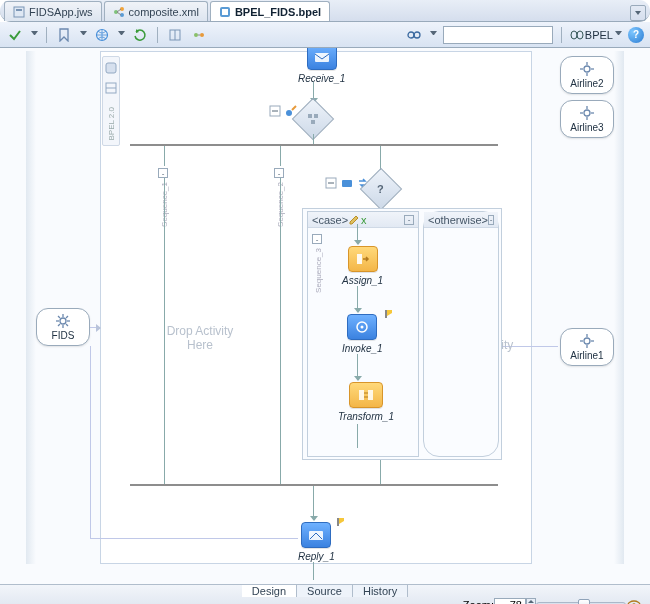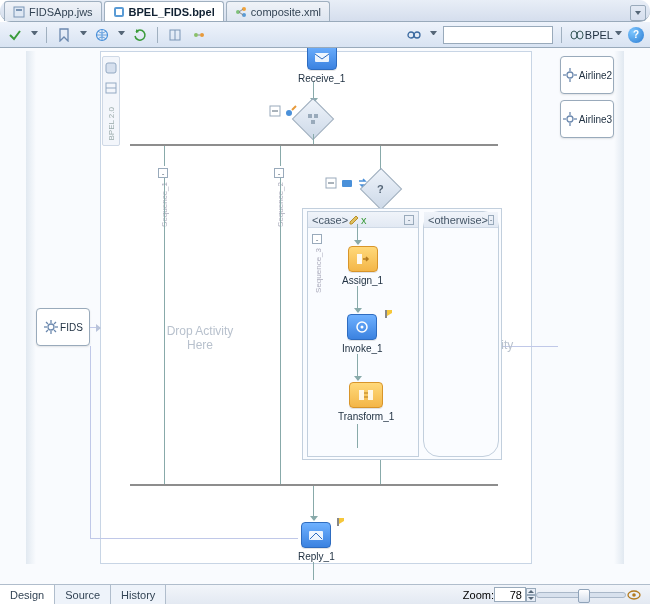--- a/index.html
+++ b/index.html
@@ -21,37 +21,37 @@
 .toolbar-right { margin-left: auto; display: flex; align-items: center; gap: 6px; }
 .search-box { width: 110px; height: 18px; border: 1px solid #9ab; background: #fff; padding: 0 3px; }
 .bpel-drop { display: flex; align-items: center; gap: 1px; color: #234; cursor: pointer; }
 .help-btn { width: 16px; height: 16px; border-radius: 50%; background: radial-gradient(circle at 30% 30%, #7ec7ff, #2a7bd2); color: #fff; display: flex; align-items: center; justify-content: center; font-weight: bold; font-size: 10px; cursor: pointer; }
 
 
 .canvas-wrap { flex: 1; background: #f9fbfe; position: relative; overflow: hidden; }
 .canvas { position: absolute; inset: 0; }
 
 
-.partner { position: absolute; width: 54px; height: 38px; background: #fff; border: 1px solid #9ab; border-radius: 4px; display: flex; flex-direction: row; align-items: center; justify-content: center; gap: 1px; box-shadow: 0 1px 2px rgba(0,0,0,.1); cursor: pointer; }
+.partner { position: absolute; width: 54px; height: 38px; background: #fff; border: 1px solid #9ab; border-radius: 12px; display: flex; flex-direction: column; align-items: center; justify-content: center; gap: 1px; box-shadow: 0 1px 2px rgba(0,0,0,.1); cursor: pointer; }
 .partner .gear { width: 16px; height: 16px; }
 .partner .plabel { font-size: 10px; color: #234; }
 
 
 .lane-shadow { position: absolute; top: 3px; bottom: 20px; width: 10px; background: linear-gradient(90deg, rgba(170,190,210,.3), rgba(170,190,210,0)); }
 .lane-shadow.left { left: 26px; }
 .lane-shadow.right { right: 26px; transform: scaleX(-1); }
 .lane-body { position: absolute; top: 3px; bottom: 20px; left: 100px; right: 118px; background: #fff; border: 1px solid #c8d5e5; }
 
 
 .palette { position: absolute; left: 102px; top: 8px; width: 18px; background: #f3f6fb; border: 1px solid #cfd9e6; border-radius: 2px; display: flex; flex-direction: column; align-items: center; padding: 4px 0; gap: 6px; }
 .pal-icon { width: 14px; height: 14px; cursor: pointer; }
 .pal-text { writing-mode: vertical-rl; transform: rotate(180deg); font-size: 8px; color: #9aa; margin-top: 6px; }
 
 
-.act { position: absolute; display: flex; flex-direction: column; align-items: center; }
+.act { position: absolute; display: flex; flex-direction: column; align-items: center; font-style: italic; }
 .act-box { width: 30px; height: 26px; border-radius: 4px; border: 1px solid; display: flex; align-items: center; justify-content: center; cursor: pointer; box-shadow: 0 1px 0 rgba(0,0,0,.1); }
 .act-box.blue { background: linear-gradient(#6fb1ff,#3b82e0); border-color: #2e6cc0; }
 .act-box.orange { background: linear-gradient(#ffd97a,#f3b648); border-color: #d8952a; }
 .act-label { margin-top: 3px; font-size: 10px; color: #234; }
 .flag { position: absolute; right: -10px; top: -4px; width: 8px; height: 8px; }
 .flag::before { content:''; position:absolute; width:2px; height:8px; background:#888; left:0; }
 .flag::after { content:''; position:absolute; left:2px; top:0; border-top:3px solid #f6c73a; border-bottom:3px solid transparent; border-left:5px solid #f6c73a; }
 
 
 .diamond-wrap { position: absolute; width: 30px; height: 30px; }
@@ -74,21 +74,21 @@
 .panel-head .toggle { width: 10px; height: 10px; border: 1px solid #9ab; display:flex; align-items:center; justify-content:center; font-size:8px; color:#567; cursor:pointer; margin-left:auto; }
 
 
 .hint { position: absolute; font-size: 12px; color: #b8c1cd; text-align: center; width: 80px; }
 
 
 .seqtag { position: absolute; writing-mode: vertical-rl; transform: rotate(180deg); font-size: 8px; color: #aab; }
 .seqtoggle { position: absolute; width: 10px; height: 10px; border: 1px solid #9ab; background:#fff; display:flex; align-items:center; justify-content:center; font-size:8px; color:#567; cursor:pointer; }
 
 
-.status-bar { height: 20px; border-top: 1px solid #b0bdcc; background: linear-gradient(#f2f5fa,#e3e9f2); display: flex; align-items: center; }
+.status-bar { height: 20px; border-top: 1px solid #b0bdcc; background: linear-gradient(#f2f5fa,#e3e9f2); display: flex; align-items: center; flex-direction: column; }
 .bottom-tabs { display: flex; height: 100%; }
 .btab { padding: 0 10px; display: flex; align-items: center; border-right: 1px solid #b0bdcc; color: #345; cursor: pointer; background: #eef3fa; }
 .btab.active { background: #fff; }
 .zoom-group { margin-left: auto; display: flex; align-items: center; gap: 0; padding-right: 8px; }
 .zoom-input { width: 32px; height: 15px; border: 1px solid #9ab; text-align: right; padding: 0 3px; background:#fff; }
 .spin { display:flex; flex-direction:column; }
 .spin div { width:10px; height:7px; border:1px solid #9ab; background:#e8eef7; display:flex; align-items:center; justify-content:center; cursor:pointer; }
 .spin div::after { content:''; border-left:3px solid transparent; border-right:3px solid transparent; }
 .spin .up::after { border-bottom:3px solid #567; }
 .spin .dn::after { border-top:3px solid #567; }
@@ -107,39 +107,39 @@
 <div class="tab-bar">
   <div class="tab">
     <span class="tab-icon">
       <svg viewBox="0 0 12 12">
           <rect x="1" y="1" width="10" height="10" fill="#dfe8f4" stroke="#7a95b5"></rect>
           <rect x="3" y="3" width="6" height="2" fill="#7a95b5"></rect>
         </svg>
     </span>
     <span>FIDSApp.jws</span>
   </div>
-  <div class="tab active">
-    <span class="tab-icon">
-      <svg viewBox="0 0 12 12">
-          <rect x="1" y="1" width="10" height="10" rx="2" fill="#5a9bd5"></rect>
-          <rect x="3" y="3" width="6" height="6" fill="#fff"></rect>
-        </svg>
-    </span>
-    <span>BPEL_FIDS.bpel</span>
-  </div>
   <div class="tab">
     <span class="tab-icon">
       <svg viewBox="0 0 12 12">
           <circle cx="3" cy="6" r="2" fill="#7fc27a"></circle>
           <circle cx="9" cy="3" r="2" fill="#f1a33a"></circle>
           <circle cx="9" cy="9" r="2" fill="#5a9bd5"></circle>
           <path d="M4 6 L8 3 M4 6 L8 9" stroke="#888" stroke-width="1"></path>
         </svg>
     </span>
     <span>composite.xml</span>
+  </div>
+  <div class="tab active">
+    <span class="tab-icon">
+      <svg viewBox="0 0 12 12">
+          <rect x="1" y="1" width="10" height="10" rx="2" fill="#5a9bd5"></rect>
+          <rect x="3" y="3" width="6" height="6" fill="#fff"></rect>
+        </svg>
+    </span>
+    <span>BPEL_FIDS.bpel</span>
   </div>
   <div class="tab-drop">
     <svg width="8" height="8" viewBox="0 0 8 8">
         <path d="M1 2 L7 2 L4 6 Z" fill="#567"></path>
       </svg>
   </div>
 </div>
 
 <div class="toolbar">
   <div class="tbtn">
@@ -268,20 +268,34 @@
             <g stroke="#6b88ae" stroke-width="1.3">
               <line x1="8" y1="1" x2="8" y2="4"></line>
               <line x1="8" y1="12" x2="8" y2="15"></line>
               <line x1="1" y1="8" x2="4" y2="8"></line>
               <line x1="12" y1="8" x2="15" y2="8"></line>
             </g>
           </svg>
         </span>
       <span class="plabel">Airline3</span>
     </div>
+    <div class="partner" style="right:36px; top:280px;">
+      <span class="gear">
+          <svg viewBox="0 0 16 16">
+            <circle cx="8" cy="8" r="3" fill="none" stroke="#6b88ae" stroke-width="1.3"></circle>
+            <g stroke="#6b88ae" stroke-width="1.3">
+              <line x1="8" y1="1" x2="8" y2="4"></line>
+              <line x1="8" y1="12" x2="8" y2="15"></line>
+              <line x1="1" y1="8" x2="4" y2="8"></line>
+              <line x1="12" y1="8" x2="15" y2="8"></line>
+            </g>
+          </svg>
+        </span>
+      <span class="plabel">Airline1</span>
+    </div>
 
     <div class="wire arrow-right" style="left:90px; top:279px; width:10px;"></div>
     <div class="wire" style="left:388px; top:298px; width:170px;"></div>
 
     <div class="act" style="left:298px; top:-4px;">
       <div class="act-box blue">
         <svg width="16" height="14" viewBox="0 0 16 14">
             <rect x="1" y="3" width="14" height="9" rx="1" fill="#fff" opacity=".9"></rect>
             <path d="M1 4 L8 9 L15 4" stroke="#2e6cc0" fill="none"></path>
           </svg>

